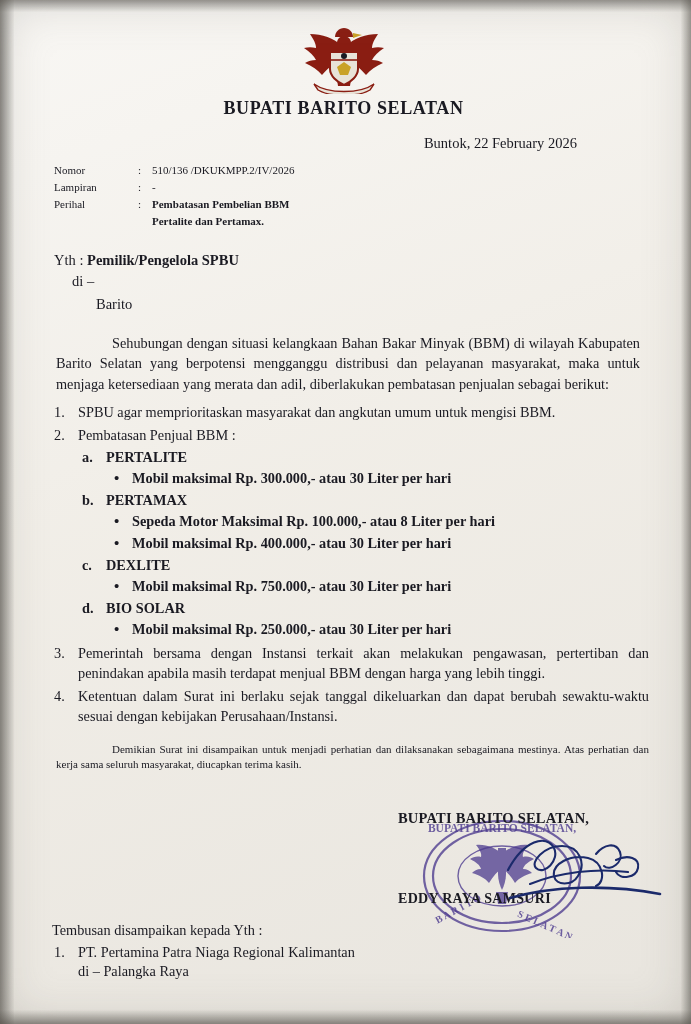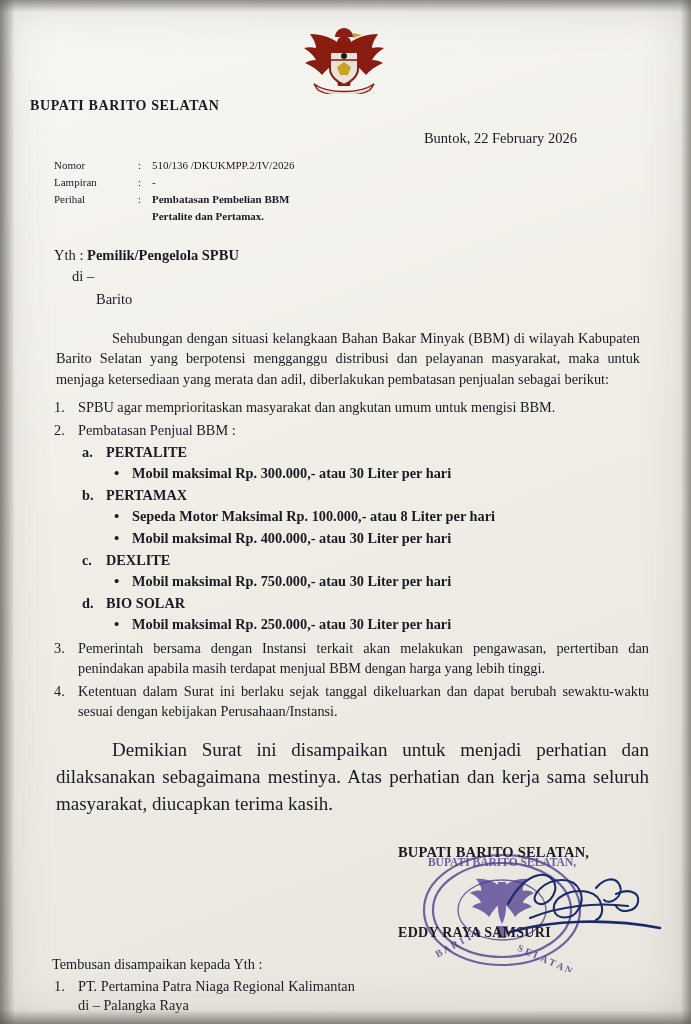--- a/index.html
+++ b/index.html
@@ -68,21 +68,22 @@
   .crest {
     width: 100%;
     display: flex;
     justify-content: center;
     margin-top: 6px;
     margin-bottom: 2px;
   }
   .crest svg { display: block; }
 
   .letterhead {
-    font-size: 14px;
+    text-align: center;
+    font-size: 18px;
     font-weight: bold;
     letter-spacing: 0.6px;
     margin-top: 4px;
     margin-bottom: 2px;
     font-family: "Liberation Serif", serif;
   }
 
   .place-date {
     text-align: right;
     font-size: 14.5px;
@@ -190,30 +191,30 @@
     content: "\2022";
     position: absolute;
     left: 8px;
     font-size: 15px;
   }
 
   .closing {
     margin-left: 26px;
     margin-right: 8px;
     margin-top: 16px;
-    font-size: 19px;
+    font-size: 11px;
     line-height: 1.42;
     text-align: justify;
     text-indent: 56px;
   }
 
   
   .sig-block {
     position: relative;
-    margin-top: 26px;
+    margin-top: 37px;
     height: 108px;
   }
   .sig-inner {
     position: absolute;
     left: 368px;
     top: 0;
     width: 260px;
     text-align: left;
   }
   .sig-title {

